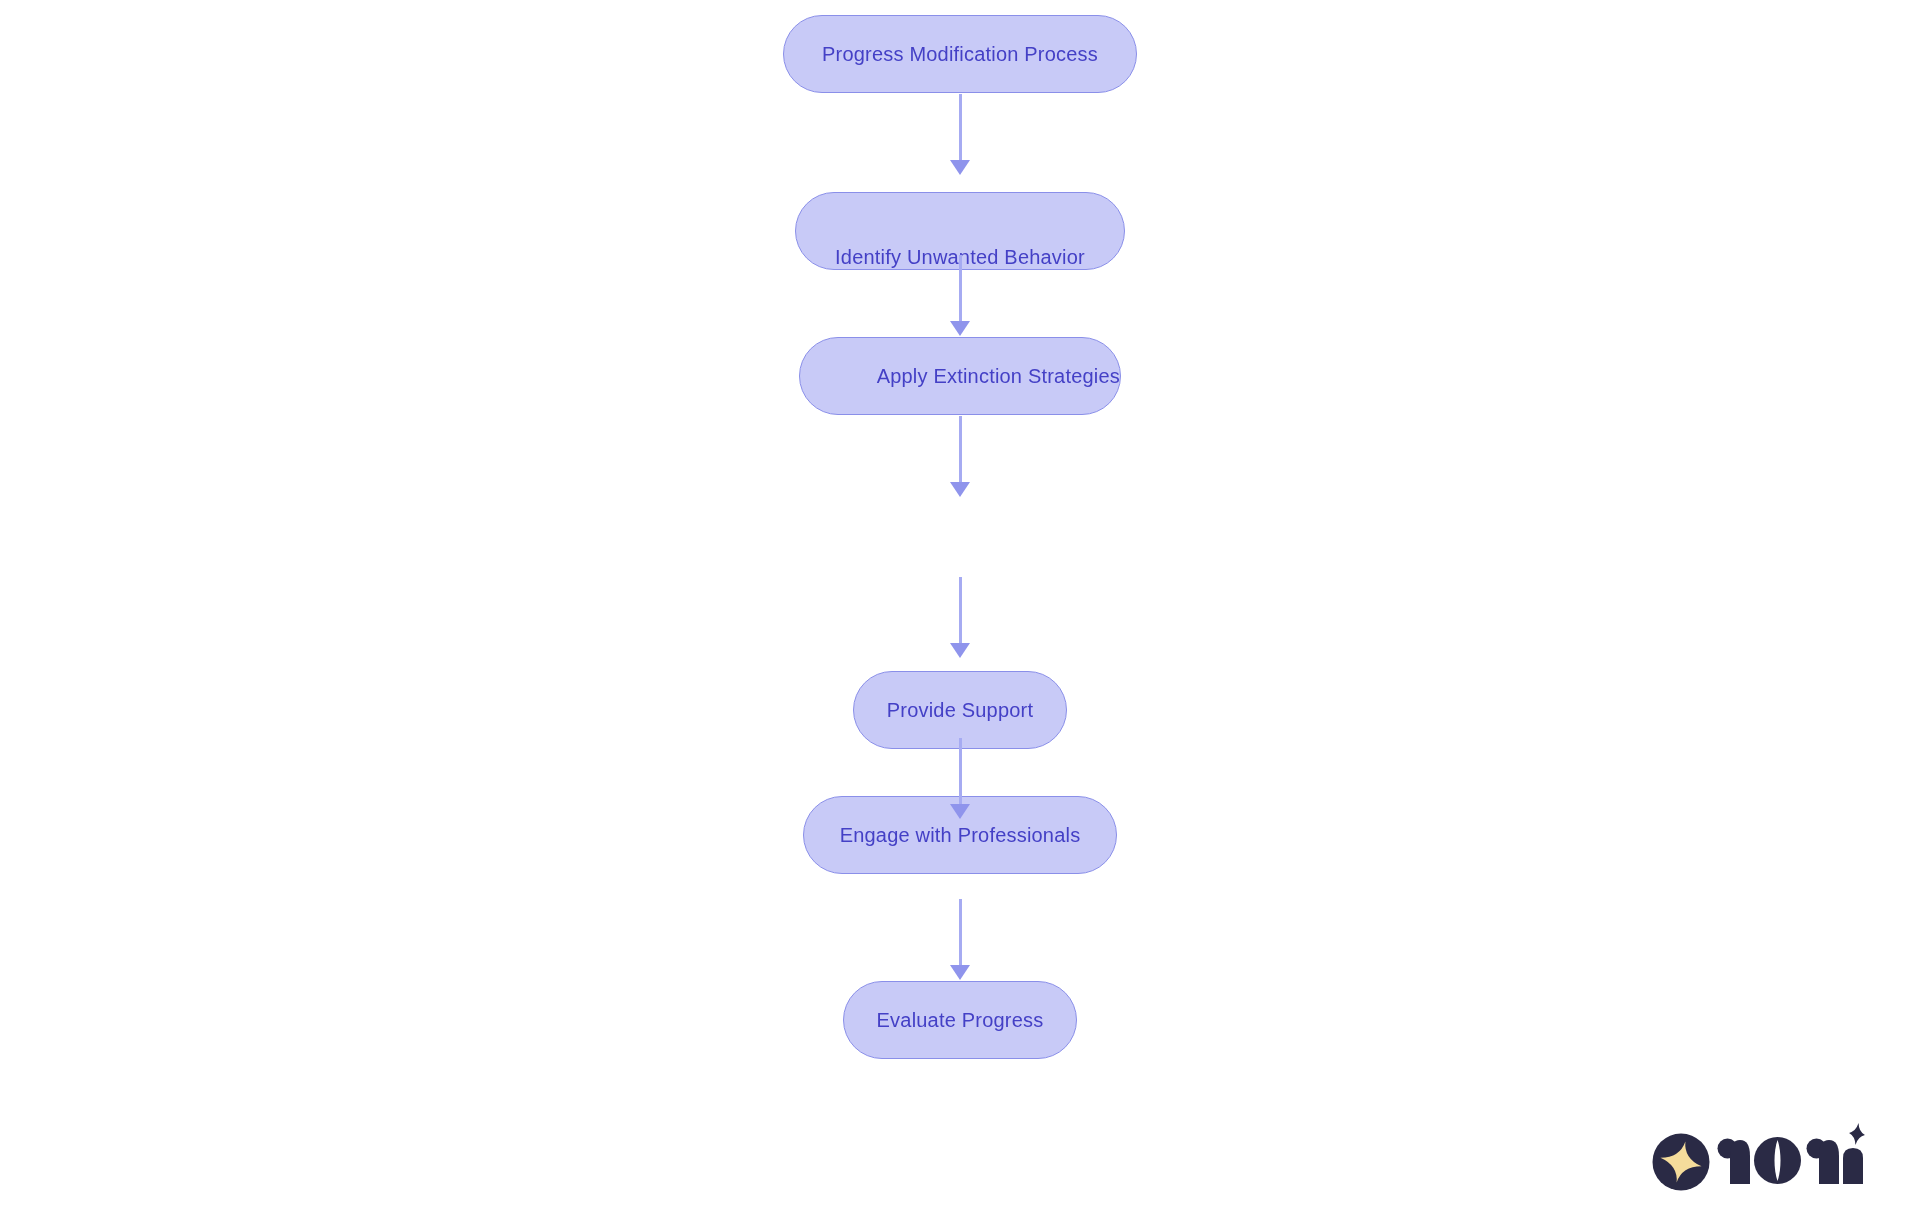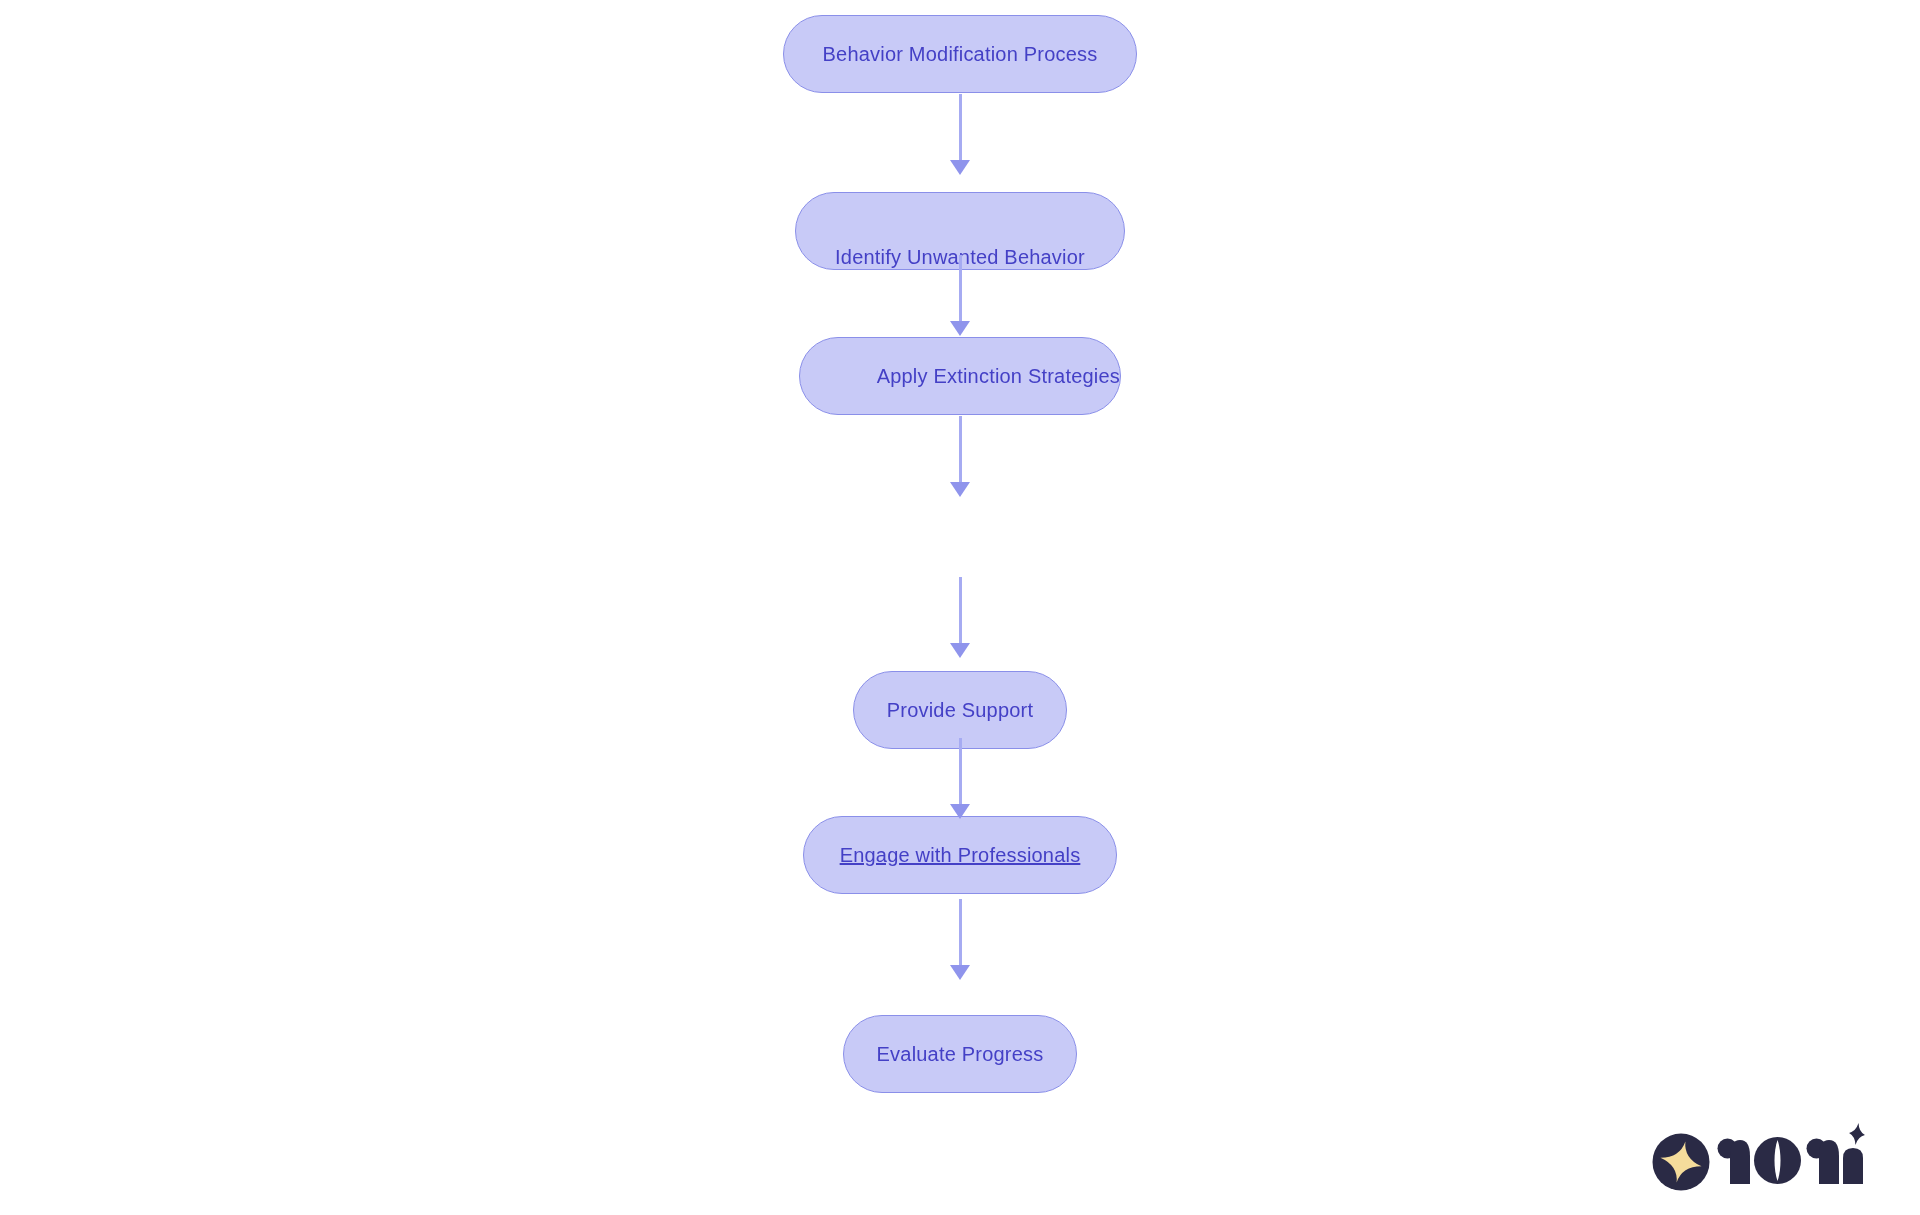--- a/index.html
+++ b/index.html
@@ -60,35 +60,35 @@
     left: 1652px; top: 1122px;
     width: 224px; height: 72px;
   }
 </style>
 </head>
 <body>
 
 <div class="canvas">
 
   <div class="flow-node" style="left:783px; top:15px;  width:354px;">
-    <span>Behavior Modification Process</span>
+    <span>Progress Modification Process</span>
   </div>
   <div class="flow-node" style="left:795px; top:192px; width:330px;align-items:flex-end;">
     <span>Identify Unwanted Behavior</span>
   </div>
   <div class="flow-node" style="left:799px; top:337px; width:322px;justify-content:flex-end;">
     <span>Apply Extinction Strategies</span>
   </div>
   <div class="flow-node" style="left:853px; top:671px; width:214px;">
     <span>Provide Support</span>
   </div>
-  <div class="flow-node" style="left:803px; top:816px; width:314px;text-decoration:underline;">
+  <div class="flow-node" style="left:803px; top:796px; width:314px;">
     <span>Engage with Professionals</span>
   </div>
-  <div class="flow-node" style="left:843px; top:1015px; width:234px;align-items:center;">
+  <div class="flow-node" style="left:843px; top:981px; width:234px;align-items:center;">
     <span>Evaluate Progress</span>
   </div>
 
   <div class="arrow">
     <div class="arrow-line" style="left:958.5px; top:94px;  height:68px;"></div>
     <div class="arrow-head" style="left:950px;  top:160px;"></div>
   </div>
   <div class="arrow">
     <div class="arrow-line" style="left:958.5px; top:255px; height:68px;"></div>
     <div class="arrow-head" style="left:950px;  top:321px;"></div>

